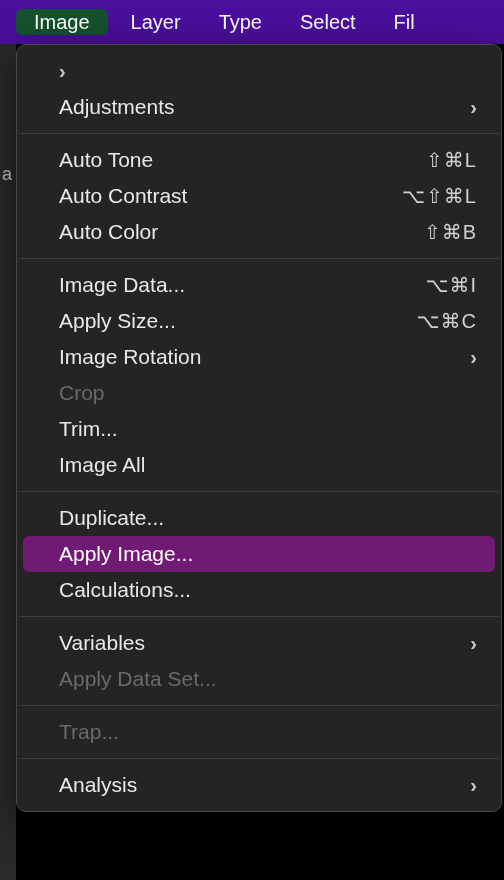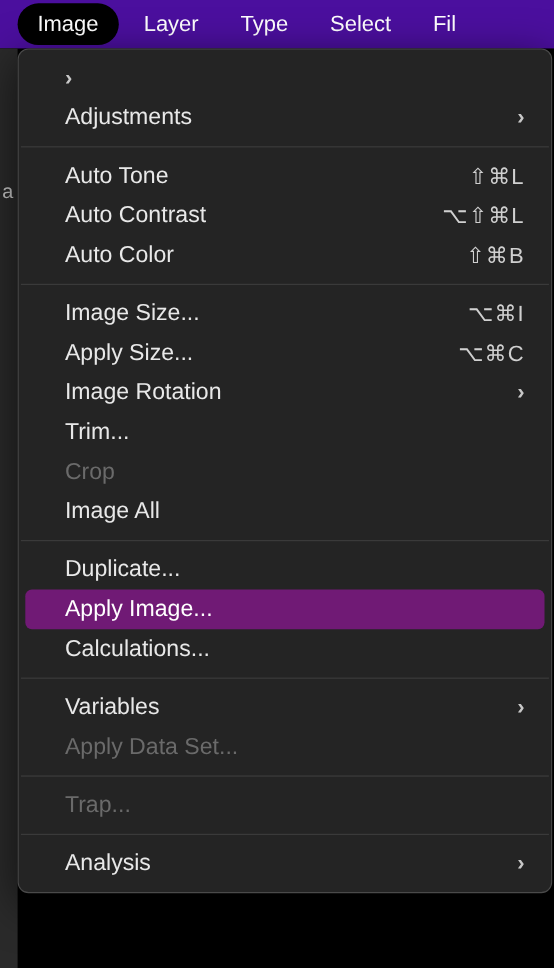--- a/index.html
+++ b/index.html
@@ -19,24 +19,24 @@
     padding-left: 0;
   }
   .menubar-item {
     padding: 0 19px;
     height: 41px;
     display: flex;
     align-items: center;
     cursor: default;
   }
   .menubar-item.active {
-    background: #000000;
-    border-radius: 19px;
+    background: #14532d;
+    border-radius: 6px;
     margin: 3px 4px;
-    height: 38px;
+    height: 26px;
     padding: 0 18px;
   }
   .menubar-spacer { width: 12px; }
   .left-strip {
     position: absolute;
     left: 0;
     top: 44px;
     width: 16px;
     height: 836px;
     background: #2a2a2a;
@@ -141,38 +141,38 @@
     <div class="menu-item">
       <span class="label">Auto Contrast</span>
       <span class="shortcut">⌥⇧⌘L</span>
     </div>
     <div class="menu-item">
       <span class="label">Auto Color</span>
       <span class="shortcut">⇧⌘B</span>
     </div>
     <div class="menu-sep"></div>
     <div class="menu-item">
-      <span class="label">Image Size...</span>
+      <span class="label">Image Data...</span>
       <span class="shortcut">⌥⌘I</span>
     </div>
     <div class="menu-item">
       <span class="label">Apply Size...</span>
       <span class="shortcut">⌥⌘C</span>
     </div>
     <div class="menu-item">
       <span class="label">Image Rotation</span>
       <span class="chevron">›</span>
     </div>
-    <div class="menu-item">
-      <span class="label">Trim...</span>
-    </div>
     <div class="menu-item disabled">
       <span class="label">Crop</span>
     </div>
     <div class="menu-item">
+      <span class="label">Trim...</span>
+    </div>
+    <div class="menu-item">
       <span class="label">Image All</span>
     </div>
     <div class="menu-sep"></div>
     <div class="menu-item">
       <span class="label">Duplicate...</span>
     </div>
     <div class="menu-item highlight">
       <span class="label">Apply Image...</span>
     </div>
     <div class="menu-item">

